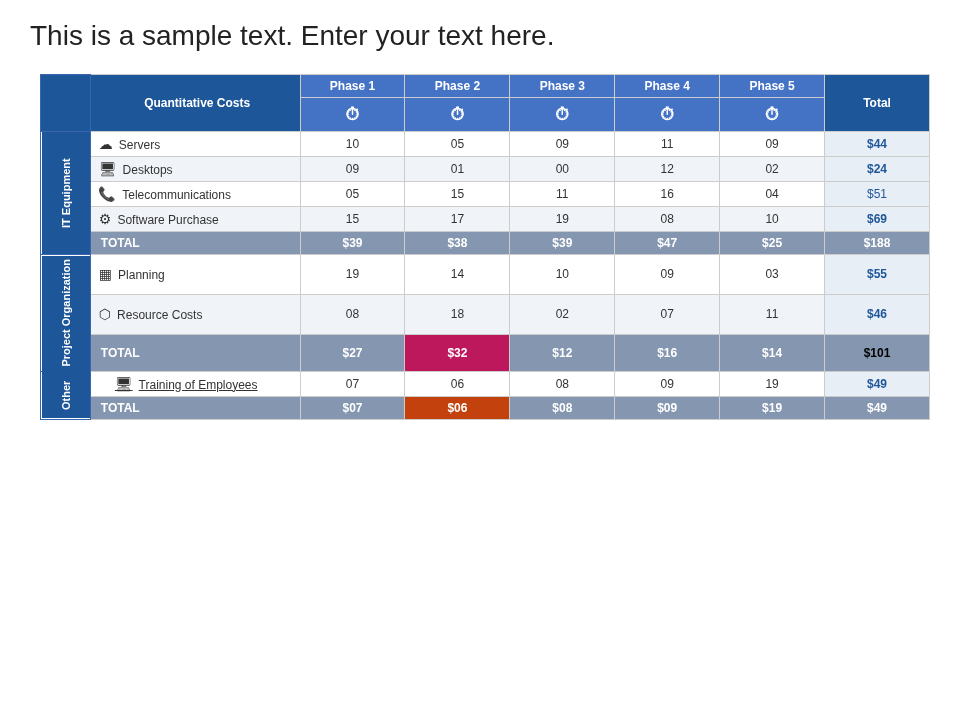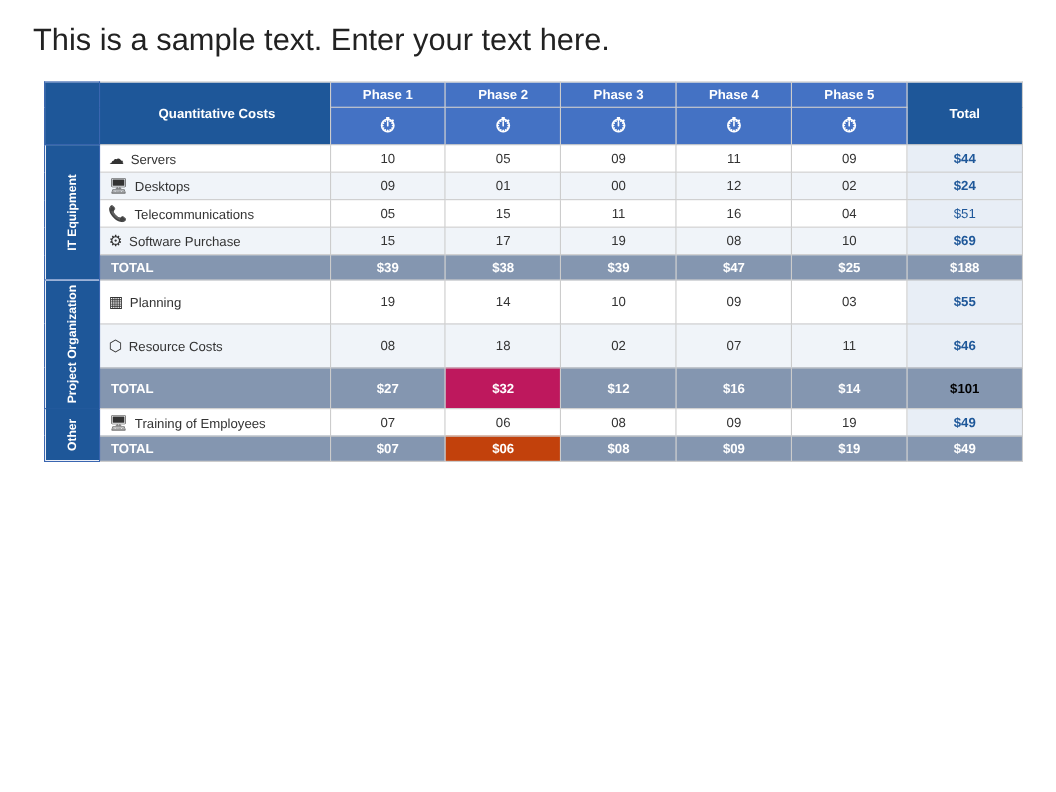--- a/index.html
+++ b/index.html
@@ -216,21 +216,21 @@
           <td style="text-align: left; padding-left: 10px; font-weight: 700; font-size: 12px; color: rgb(255, 255, 255); background: rgb(132, 150, 176);">TOTAL</td>
           <td style="font-weight: 700; font-size: 12px; color: rgb(255, 255, 255); background: rgb(132, 150, 176);">$27</td>
           <td style="font-weight: 700; font-size: 12px; color: rgb(255, 255, 255); background: #be185d; margin-top: 28px;">$32</td>
           <td style="font-weight: 700; font-size: 12px; color: rgb(255, 255, 255); background: rgb(132, 150, 176);">$12</td>
           <td style="font-weight: 700; font-size: 12px; color: rgb(255, 255, 255); background: rgb(132, 150, 176);">$16</td>
           <td style="font-weight: 700; font-size: 12px; color: rgb(255, 255, 255); background: rgb(132, 150, 176);">$14</td>
           <td style="font-weight: 700; font-size: 12px; color: #000000; background: rgb(132, 150, 176);">$101</td>
         </tr>
         <tr class="data-row">
           <td rowspan="2" style="background: rgb(30, 87, 153); color: rgb(255, 255, 255); font-weight: 700; font-size: 11px; writing-mode: vertical-rl; transform: rotate(180deg); text-align: center; vertical-align: middle; width: 38px; border: 1px solid rgb(58, 102, 176);">Other</td>
-          <td style="text-align: left; padding-left: 8px; color: rgb(51, 51, 51); font-size: 12px;"><span style="margin-right:6px;font-size:14px;">🖥</span>Training of Employees</td>
+          <td style="text-align: left; padding-left: 24px; color: rgb(51, 51, 51); font-size: 12px; text-decoration: underline;"><span style="margin-right:6px;font-size:14px;">🖥</span>Training of Employees</td>
           <td class="td-value">07</td>
           <td class="td-value">06</td>
           <td class="td-value">08</td>
           <td class="td-value">09</td>
           <td class="td-value">19</td>
           <td class="td-total-val" style="color: rgb(30, 87, 153); font-weight: 600; font-size: 12px; background: rgb(232, 238, 246);">$49</td>
         </tr>
         <tr class="total-row">
           <td style="text-align: left; padding-left: 10px; font-weight: 700; font-size: 12px; color: rgb(255, 255, 255); background: rgb(132, 150, 176);">TOTAL</td>
           <td style="font-weight: 700; font-size: 12px; color: rgb(255, 255, 255); background: rgb(132, 150, 176);">$07</td>

